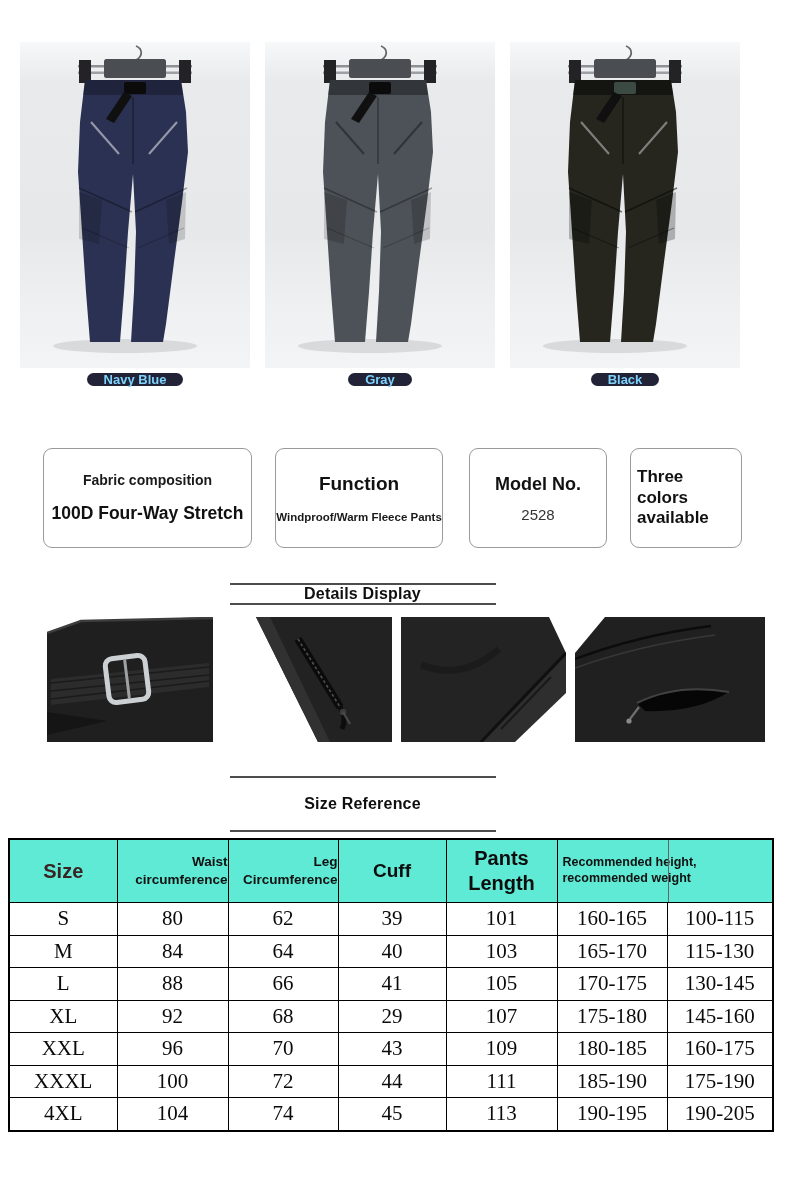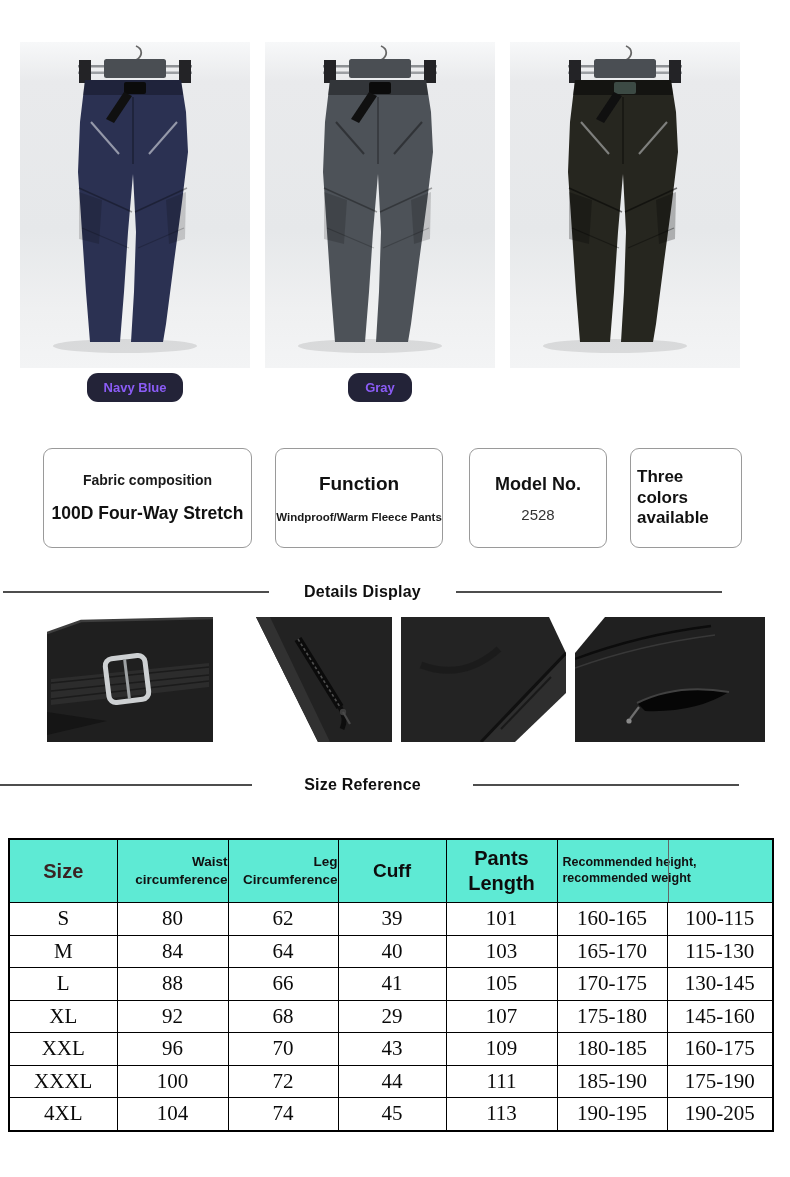--- a/index.html
+++ b/index.html
@@ -13,22 +13,22 @@
   .photo {
     width:230px; height:326px; margin:0;
     background:linear-gradient(180deg,#f7f8f9 0%,#e9eaec 12%,#e6e8ea 58%,#eff0f1 82%,#f3f4f5 100%);
   }
   .photo svg { display:block; width:230px; height:326px; }
 
   
   .pills-row { position:absolute; top:373px; left:20px; width:721px; display:flex; gap:15px; }
   .pill-slot { width:230px; display:flex; justify-content:center; }
   .pill {
-    background:var(--pill-bg,#232338); color:#8b5cf6; font-weight:bold; font-size:13px;
-    padding:8px 17px; border-radius:11px; line-height:1; white-space:nowrap;
+    background:var(--pill-bg,#232338); color:#7dd3fc; font-weight:bold; font-size:13px;
+    padding:0 17px; border-radius:11px; line-height:1; white-space:nowrap;
   }
 
   
   .info-row { position:absolute; top:448px; left:0; width:770px; height:100px; }
   .info-box {
     position:absolute; top:0; height:100px; box-sizing:border-box;
     border:1.5px solid #9a9a9a; border-radius:9px; background:#fff;
     display:flex; flex-direction:column; justify-content:center; align-items:center; text-align:center;
   }
   .ib-fabric { left:43px;  width:209px; }
@@ -37,21 +37,21 @@
   .ib-colors { left:630px; width:112px; align-items:flex-start; text-align:left; padding:0 6px; }
   .ib-fabric .ib-title { font-size:14px;  font-weight:bold; color:#1a1a1a; }
   .ib-fabric .ib-value { font-size:17.5px; font-weight:bold; color:#111; margin-top:15px; }
   .ib-func .ib-title   { font-size:19px;  font-weight:bold; color:#111; }
   .ib-func .ib-value   { font-size:11.5px; font-weight:bold; color:#1a1a1a; margin-top:16px; }
   .ib-model .ib-title  { font-size:18px;  font-weight:bold; color:#111; }
   .ib-model .ib-value  { font-size:15px;  color:#333; margin-top:11px; }
   .ib-colors .ib-title { font-size:17px;  font-weight:bold; color:#111; line-height:1.2; }
 
   
-  .section-heading { position:absolute; left:0; width:725px; display:flex; align-items:center; justify-content:center; }
+  .section-heading { position:absolute; left:0; width:725px; display:flex; align-items:center; justify-content:center;flex-direction:column; }
   .heading-details { top:583px; }
   .heading-size    { top:776px;gap:17px; }
   .rule { height:2px; background:#4d4d4d; width:266px; flex:0 0 auto; }
   .heading-text { margin:0 35px; font-size:16px; font-weight:bold; color:#0f0f0f; letter-spacing:0.2px; white-space:nowrap; }
 
   
   .details-row { position:absolute; top:617px; left:47px; display:flex; gap:9px; }
   .detail-photo { margin:0; height:125px; background:#fff; }
   .detail-photo svg { display:block; height:125px; }
 
@@ -156,20 +156,23 @@
     </figure>
   </div>
 
   <div class="pills-row">
     <div class="pill-slot">
       <div class="pill" style="--pill-bg: #232338;">Navy Blue</div>
     </div>
     <div class="pill-slot">
       <div class="pill" style="--pill-bg: #232338;">Gray</div>
     </div>
+    <div class="pill-slot">
+      <div class="pill" style="--pill-bg: #232338;">Black</div>
+    </div>
   </div>
 
   <div class="info-row">
     <div class="info-box ib-fabric">
       <div class="ib-title">Fabric composition</div>
       <div class="ib-value">100D Four-Way Stretch</div>
     </div>
     <div class="info-box ib-func">
       <div class="ib-title">Function</div>
       <div class="ib-value">Windproof/Warm Fleece Pants</div>

